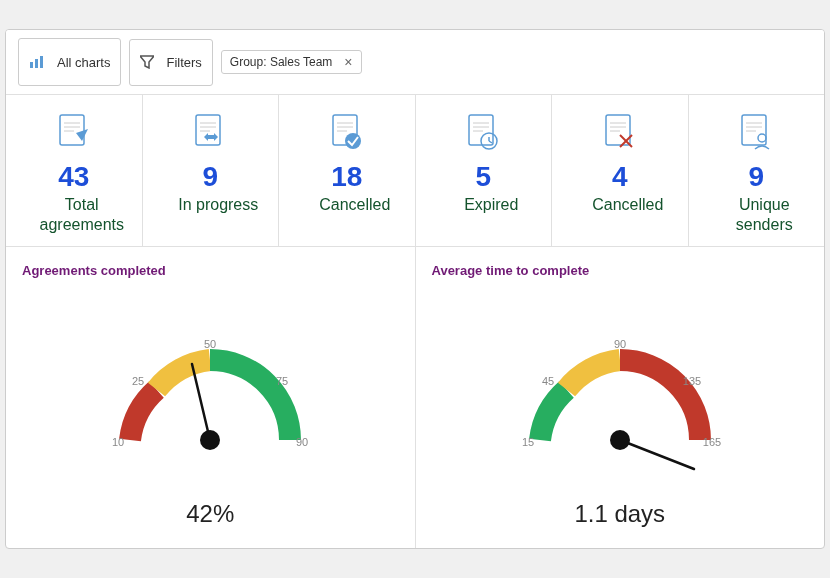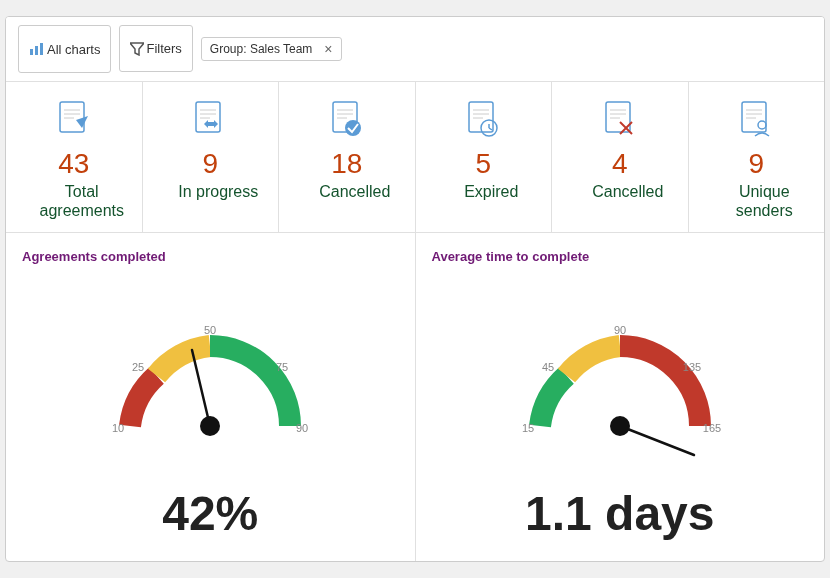--- a/index.html
+++ b/index.html
@@ -22,22 +22,22 @@
     .toolbar {
       display: flex;
       align-items: center;
       gap: 8px;
       padding: 8px 12px;
       background: #fff;
       border-bottom: 1px solid #e0e0e0;
     }
     .toolbar-btn {
       display: flex;
-      align-items: flex-end;
-      gap: 2px;
+      align-items: center;
+      gap: 12px;
       padding: 15px 10px;
       border: 1px solid #ccc;
       border-radius: 3px;
       background: #fff;
       font-size: 13px;
       cursor: pointer;
       color: #333;
     }
     .filter-tag {
       display: flex;
@@ -70,22 +70,22 @@
       text-align: center;
     }
     .stat-card:last-child { border-right: none; }
     .stat-icon {
       width: 44px;
       height: 44px;
       margin-bottom: 8px;
     }
     .stat-number {
       font-size: 28px;
-      font-weight: 400;
-      color: #c2410c;
+      font-weight: 700;
+      color: #1d4ed8;
       line-height: 1;
       margin-bottom: 4px;
     }
     .stat-label {
       font-size: 16px;
       color: #14532d;
       line-height: 1.2;
       margin-left: 16px;
     }
     
@@ -104,22 +104,22 @@
       color: #701a75;
       margin-bottom: 12px;
     }
     .chart-area {
       display: flex;
       flex-direction: column;
       align-items: center;
       position: relative;
     }
     .gauge-value {
-      font-size: 48px;
-      font-weight: 700;
+      font-size: 24px;
+      font-weight: 400;
       color: #222;
       margin-top: -10px;
     }
     svg text { font-family: 'Segoe UI', Arial, sans-serif; }
   </style>
 </head>
 <body>
 
 <div class="container">
 

